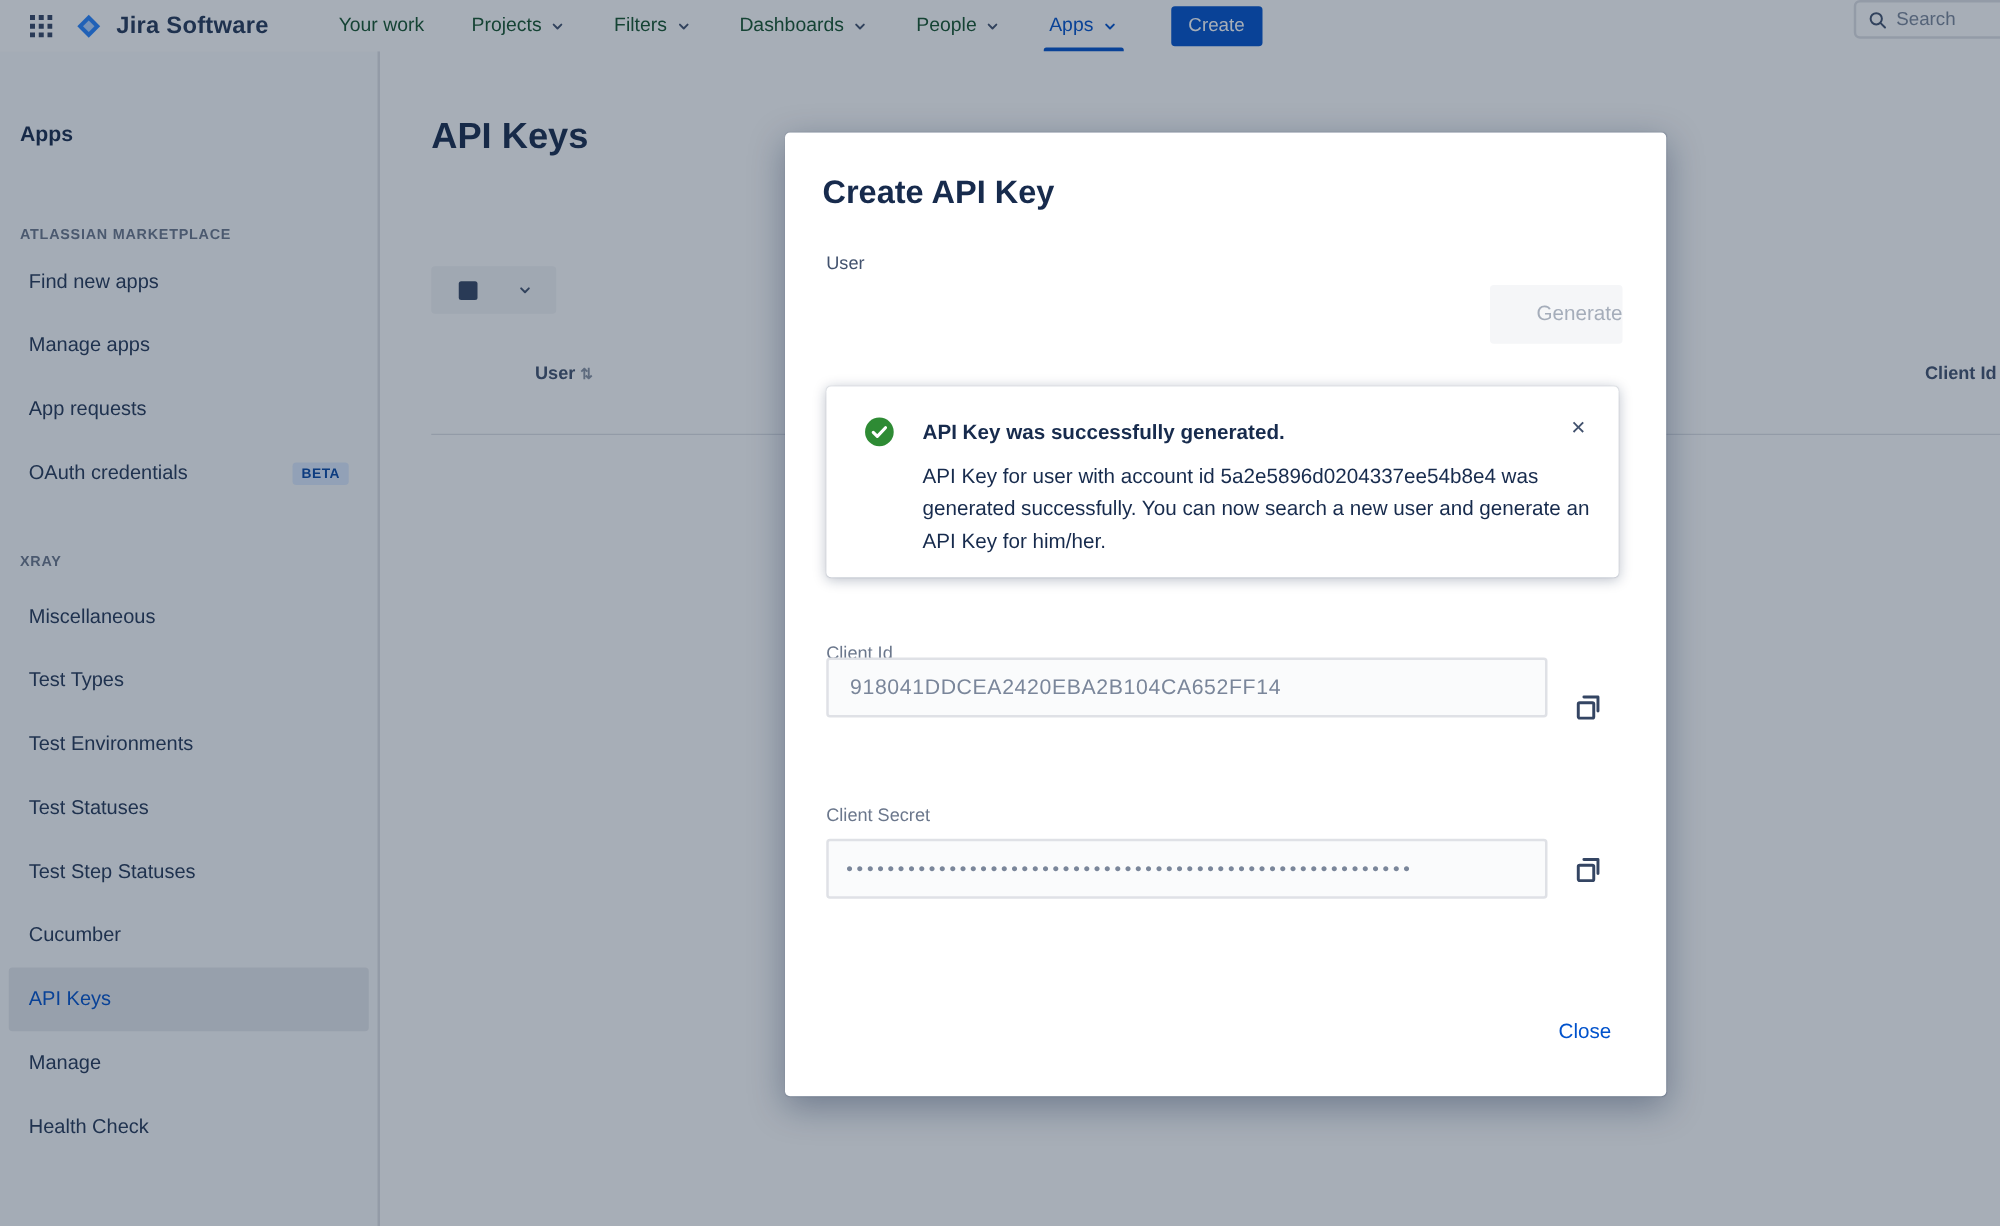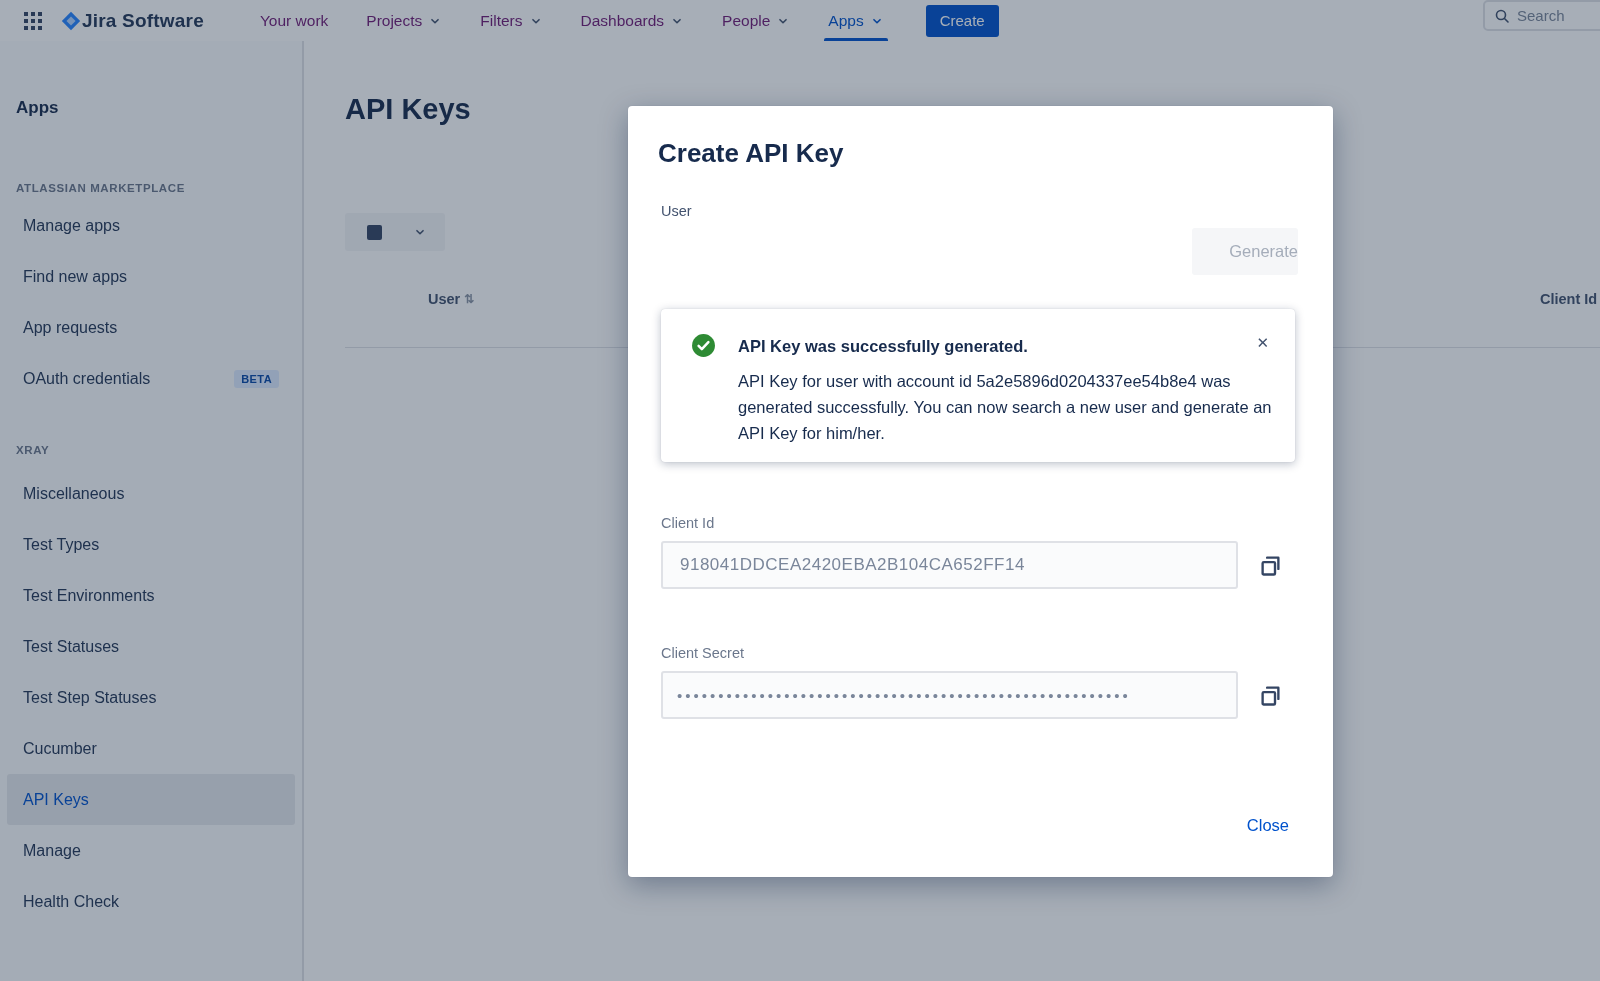--- a/index.html
+++ b/index.html
@@ -3,24 +3,24 @@
 <meta charset="utf-8">
 <style>
   * { margin: 0; padding: 0; box-sizing: border-box; }
   html, body { width: 1600px; height: 981px; overflow: hidden; background: #fff; }
   body { font-family: "Liberation Sans", sans-serif; color: #172B4D; }
   .stage { position: relative; width: 1600px; height: 981px; overflow: hidden; background: #fff; }
 
   
   .topnav { position: absolute; left: 0; top: 0; width: 1600px; height: 41px; background: #fff; display: flex; align-items: center; z-index: 1; }
   .appswitcher { margin-left: 24px; display: flex; align-items: center; cursor: pointer; }
-  .brand { display: flex; align-items: flex-start; gap: 0; margin-left: 18px; cursor: pointer; }
+  .brand { display: flex; align-items: flex-start; gap: 11px; margin-left: 18px; cursor: pointer; }
   .brand-text { font-size: 19px; font-weight: 600; color: #253858; letter-spacing: .2px; }
   .nav-items { display: flex; align-items: center; margin-left: 40px; gap: 6px; height: 100%; }
-  .nav-item { position: relative; display: flex; align-items: center; gap: 6px; padding: 0 16px; height: 100%; font-size: 15.5px; font-weight: 500; color: #701a75; cursor: pointer; }
+  .nav-item { position: relative; display: flex; align-items: center; gap: 6px; padding: 0 16px; height: 100%; font-size: 15.5px; font-weight: 500; color: #14532d; cursor: pointer; }
   .nav-item.active { color: #0052CC; }
   .nav-item.active .underline { position: absolute; left: 12px; right: 12px; bottom: 0; height: 3px; background: #0052CC; border-radius: 2px 2px 0 0; }
   .nav-item.active svg path { stroke: #0052CC; }
   .create-btn { margin-left: 26px; height: 32px; padding: 0 14px; background: #0052CC; color: #fff; border: none; border-radius: 3px; font-size: 15px; font-weight: 500; font-family: inherit; cursor: pointer; }
   .search { position: absolute; left: 1483px; top: 0; width: 190px; height: 31px; border: 2px solid #dfe1e6; border-radius: 5px; display: flex; align-items: center; gap: 7px; padding-left: 9px; color: #7a869a; font-size: 15px; background: #fff; }
 
   
   .sidebar { position: absolute; left: 0; top: 41px; width: 304px; height: 940px; background: #fbfcfd; border-right: 2px solid #dfe1e6; padding-top: 57px; }
   .sidebar-title { padding: 0 16px; font-size: 17px; font-weight: 600; color: #172B4D; }
   .side-heading { margin: 64px 0 6px; padding: 0 16px; font-size: 11.5px; font-weight: 700; letter-spacing: .6px; color: #6B778C; }
@@ -48,21 +48,21 @@
   .label-clientid { top: 409px; }
   .label-secret { top: 539px; }
   .user-select { position: absolute; left: 33px; top: 123px; width: 505px; height: 46px; border: 2px solid #dfe1e6; border-radius: 3px; background: #fff; display: flex; align-items: center; justify-content: space-between; padding: 0 14px 0 16px; font-size: 16.5px; color: #172B4D; cursor: pointer; }
   .generate-btn { position: absolute; left: 564px; top: 122px; width: 106px; height: 47px; background: #f5f6f8; color: #A5ADBA; border: none; border-radius: 3px; font-size: 16.5px; font-family: inherit; text-align: right; }
   .flag { position: absolute; left: 33px; top: 203px; width: 634px; height: 153px; background: #fff; border-radius: 4px; box-shadow: 0 2px 10px rgba(9,30,66,0.28), 0 0 1px rgba(9,30,66,0.2); }
   .flag-icon { position: absolute; left: 30px; top: 24px; }
   .flag-title { position: absolute; left: 77px; top: 28px; font-size: 16.5px; font-weight: 700; color: #172B4D; }
   .flag-close { position: absolute; right: 26px; top: 26px; font-size: 15px; color: #42526E; cursor: pointer; line-height: 1; }
   .flag-body { position: absolute; left: 77px; top: 59px; width: 540px; font-size: 16.5px; line-height: 26px; color: #172B4D; }
   .ro-input { position: absolute; left: 33px; width: 577px; height: 48px; background: #fafbfc; border: 2px solid #dfe1e6; border-radius: 3px; display: flex; align-items: center; padding: 0 14px; }
-  .clientid-input { top: 435px; padding-left: 17px; }
+  .clientid-input { top: 420px; padding-left: 17px; }
   .secret-input { top: 565px; }
   .ro-value { font-size: 17px; color: #7A869A; letter-spacing: .5px; white-space: nowrap; overflow: hidden; }
   .secret-value { font-size: 15px; letter-spacing: 3px; }
   .copy-btn { position: absolute; left: 626px; width: 32px; height: 32px; background: none; border: none; cursor: pointer; padding: 0; }
   .copy-clientid { top: 445px; }
   .copy-secret { top: 575px; }
   .close-link { position: absolute; right: 44px; top: 710px; font-size: 16.5px; font-weight: 500; color: #0052CC; cursor: pointer; margin-left: 36px; }
 </style>
 </head>
 <body>
@@ -137,24 +137,24 @@
         </svg>
       <span>Search</span>
     </div>
   </header>
 
   <aside class="sidebar">
     <div class="sidebar-title">Apps</div>
 
     <div class="side-heading">ATLASSIAN MARKETPLACE</div>
     <div class="side-item">
+      <span>Find new apps</span>
+    </div>
+    <div class="side-item">
       <span>Manage apps</span>
-    </div>
-    <div class="side-item">
-      <span>Find new apps</span>
     </div>
     <div class="side-item">
       <span>App requests</span>
     </div>
     <div class="side-item">
       <span>OAuth credentials</span>
       <span class="beta-badge">BETA</span>
     </div>
 
     <div class="side-heading second">XRAY</div>

